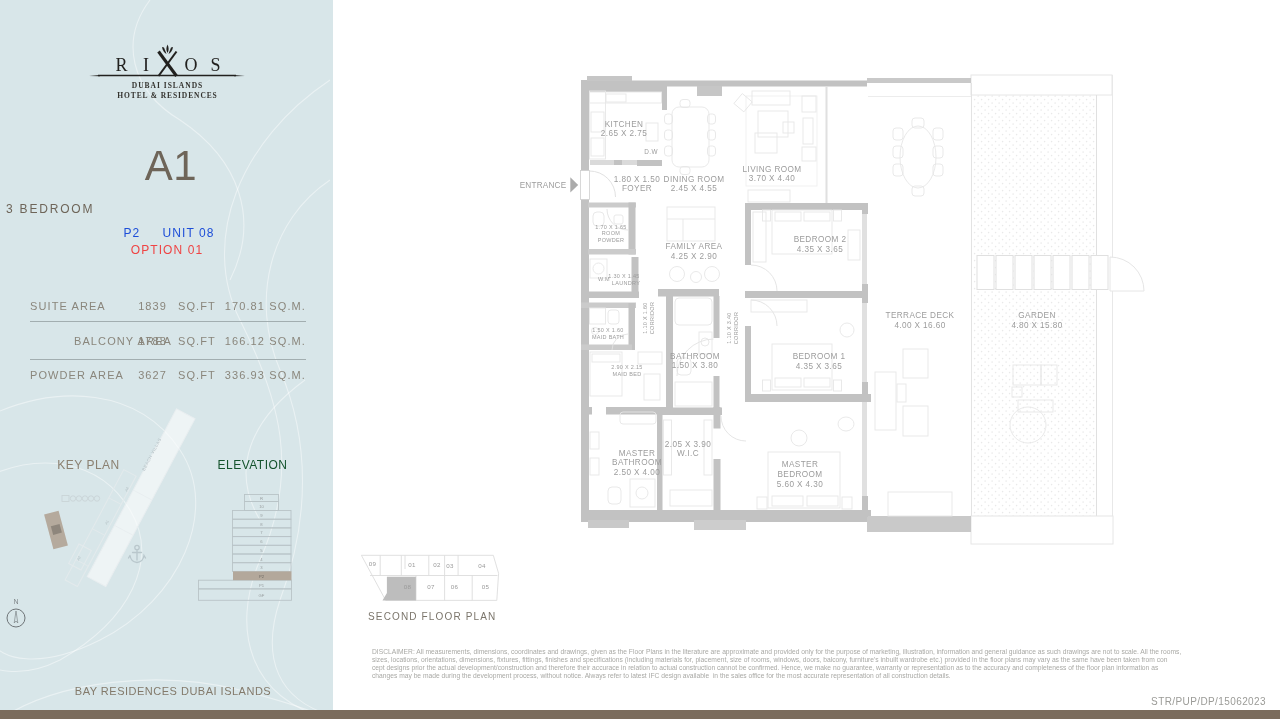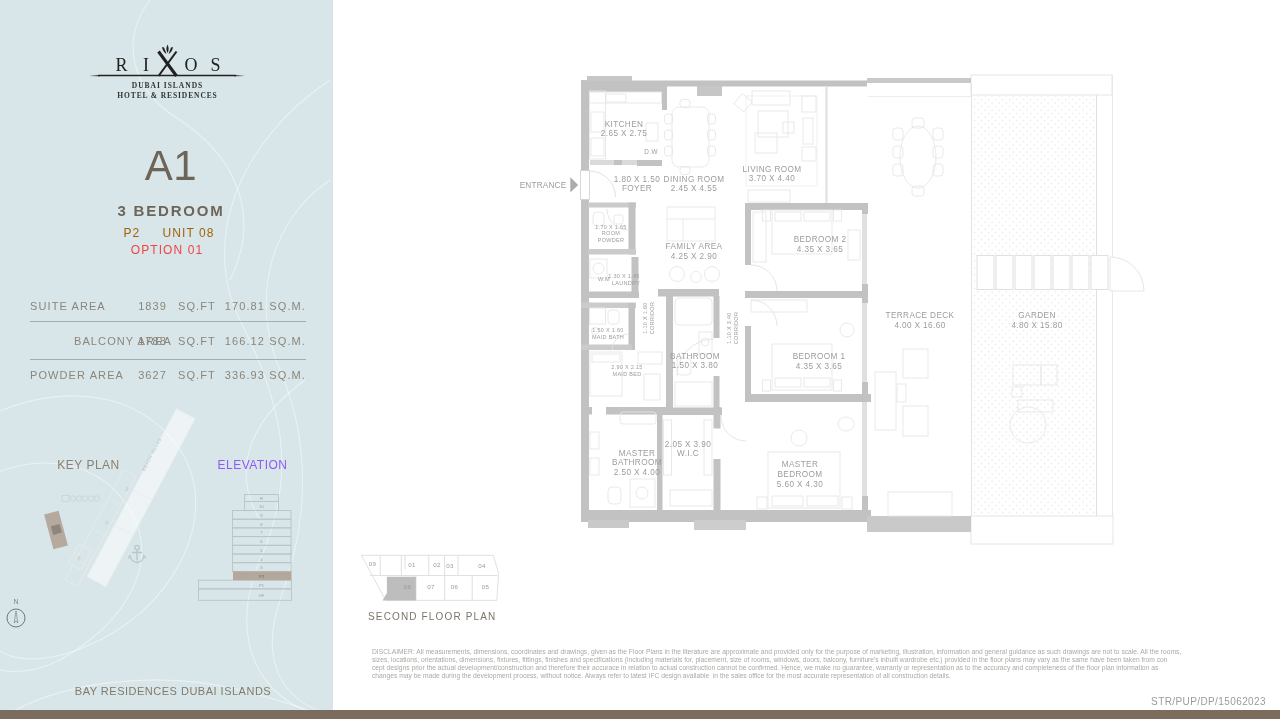--- a/index.html
+++ b/index.html
@@ -43,23 +43,23 @@
 
   <path d="M 13 39.5 L 151 39.5" stroke="#22211f" stroke-width="1.3"></path>
   <path d="M 4 40 L 15 39.1 L 15 40.3 Z" fill="#22211f"></path>
   <path d="M 160 40 L 149 39.1 L 149 40.3 Z" fill="#22211f"></path>
   <text x="82.5" y="51.5" font-family="Liberation Serif, serif" font-size="7.5" font-weight="bold" letter-spacing="1" text-anchor="middle" fill="#33322e">DUBAI ISLANDS</text>
   <text x="82.5" y="62" font-family="Liberation Serif, serif" font-size="7.5" font-weight="bold" letter-spacing="0.9" text-anchor="middle" fill="#33322e">HOTEL &amp; RESIDENCES</text>
 </svg>
 
 <div class="abs" style="left:6px;top:142px;width:330px;text-align:center;font-size:42px;font-weight:400;color:#6e6559;letter-spacing:0.5px;">A1</div>
 
-<div class="abs" style="left:6px;top:202px;width:330px;text-align:center;font-size:15px;color:#6e6559;letter-spacing:1.8px;font-weight:bold;">3 BEDROOM</div>
-
-<div class="abs" style="left:4px;top:226px;width:330px;text-align:center;font-size:12px;color:#a16207;letter-spacing:1.1px;">P2&nbsp;&nbsp;&nbsp;&nbsp;&nbsp;UNIT 08</div>
+<div class="abs" style="left:6px;top:202px;width:330px;font-size:12px;color:#6e6559;letter-spacing:1.8px;">3 BEDROOM</div>
+
+<div class="abs" style="left:4px;top:226px;width:330px;text-align:center;font-size:12px;color:#1d4ed8;letter-spacing:1.1px;">P2&nbsp;&nbsp;&nbsp;&nbsp;&nbsp;UNIT 08</div>
 
 <div class="abs" style="left:2px;top:243px;width:330px;text-align:center;font-size:12px;color:#ef4444;letter-spacing:1.1px;">OPTION 01</div>
 
 <div class="abs" style="left:30px;top:0;width:276px;font-size:11px;color:#8a867c;letter-spacing:1.1px;">
 
   <div style="position:absolute;top:300px;width:276px;">
     <span style="position:absolute;left:0;">SUITE AREA</span>
     <span style="position:absolute;right:139px;">1839</span>
     <span style="position:absolute;left:148px;">SQ.FT</span>
     <span style="position:absolute;right:41px;">170.81</span>
@@ -80,21 +80,21 @@
     <span style="position:absolute;left:0;">POWDER AREA</span>
     <span style="position:absolute;right:139px;">3627</span>
     <span style="position:absolute;left:148px;">SQ.FT</span>
     <span style="position:absolute;right:41px;">336.93</span>
     <span style="position:absolute;right:0;">SQ.M.</span>
   </div>
 </div>
 
 <div class="abs" style="left:0;top:458px;width:177px;text-align:center;font-size:12px;color:#8b8071;letter-spacing:0.5px;">KEY PLAN</div>
 
-<div class="abs" style="left:175px;top:458px;width:155px;text-align:center;font-size:12px;color:#8b5cf6;letter-spacing:0.5px;">ELEVATION</div>
+<div class="abs" style="left:175px;top:458px;width:155px;text-align:center;font-size:12px;color:#14532d;letter-spacing:0.5px;">ELEVATION</div>
 
 <svg class="abs" style="left:0;top:395px;" width="200" height="245" viewBox="0 0 200 245">
 
   <g transform="rotate(28 142.4 100.3)">
     <rect x="131.9" y="8" width="21" height="190" fill="#fbfcfc" fill-opacity="0.65" stroke="#e9eef0" stroke-width="1"></rect>
     <line x1="131.9" y1="100" x2="152.9" y2="100" stroke="#e7edef" stroke-width="0.8"></line>
     <line x1="131.9" y1="140" x2="152.9" y2="140" stroke="#e7edef" stroke-width="0.8"></line>
   </g>
   <text transform="translate(153,60) rotate(-62)" font-size="4.3" fill="#b5c1c5" letter-spacing="0.5" text-anchor="middle">BEACH VILLAS</text>
 

